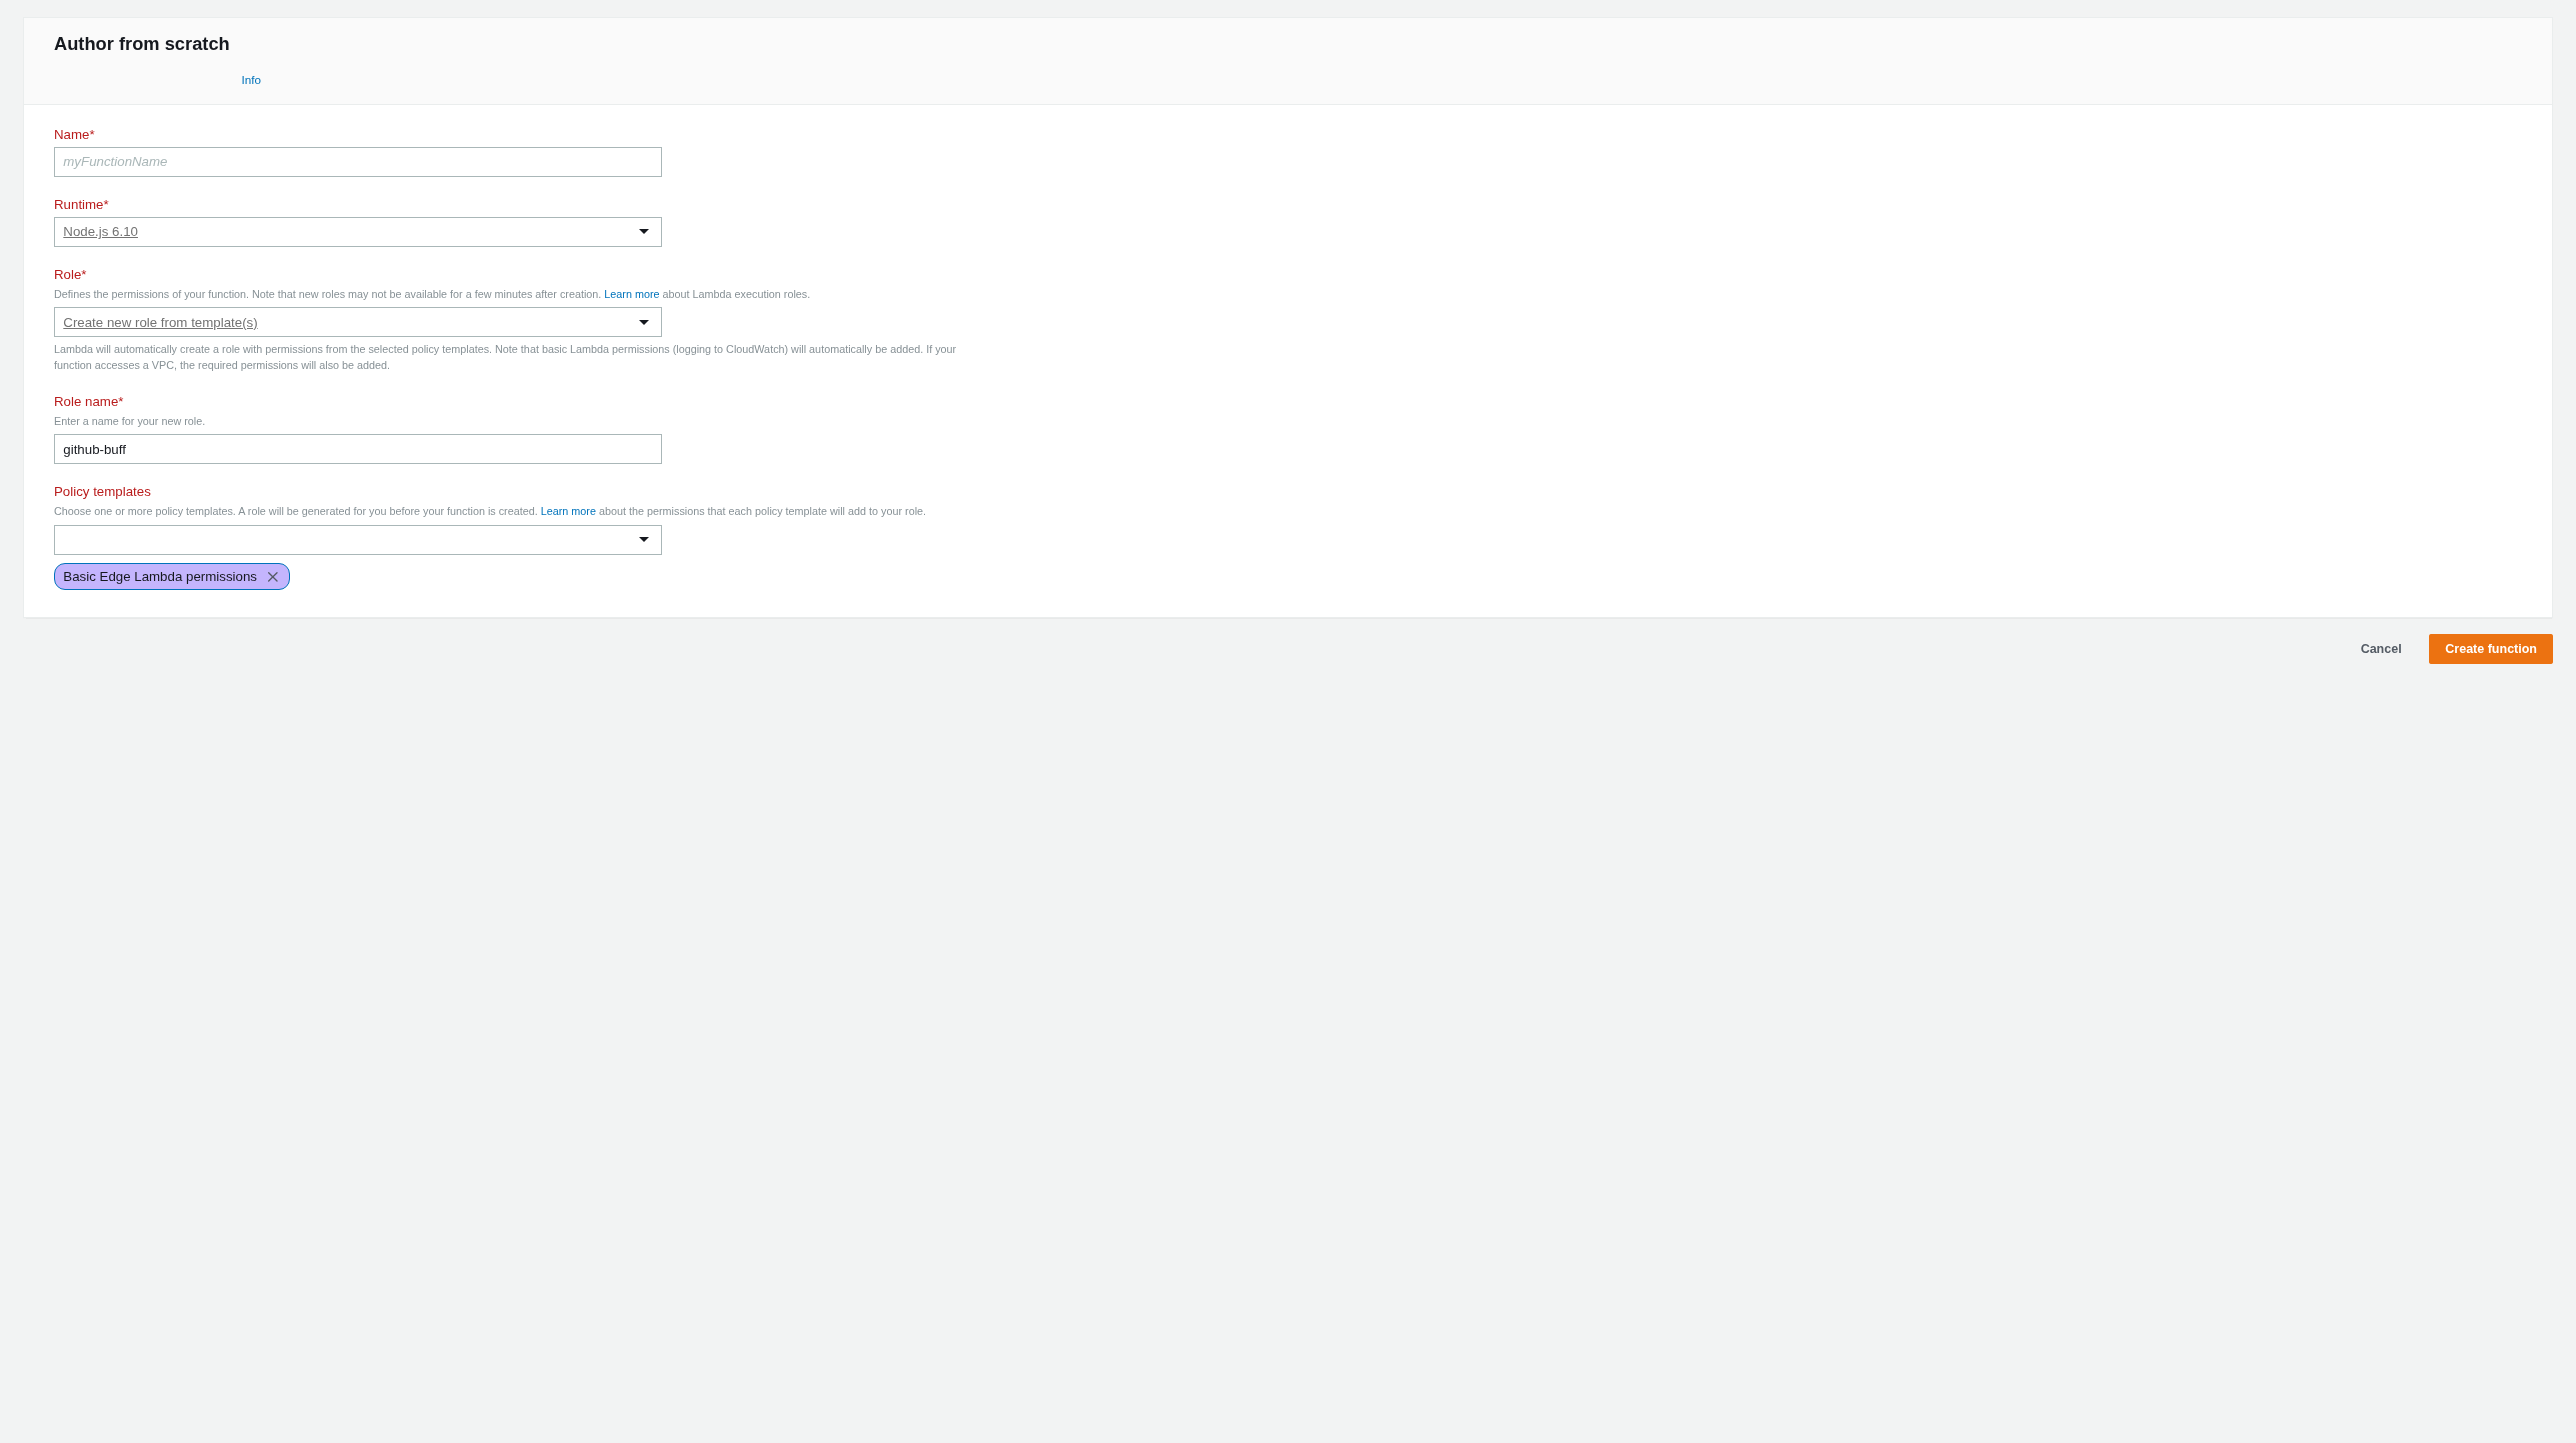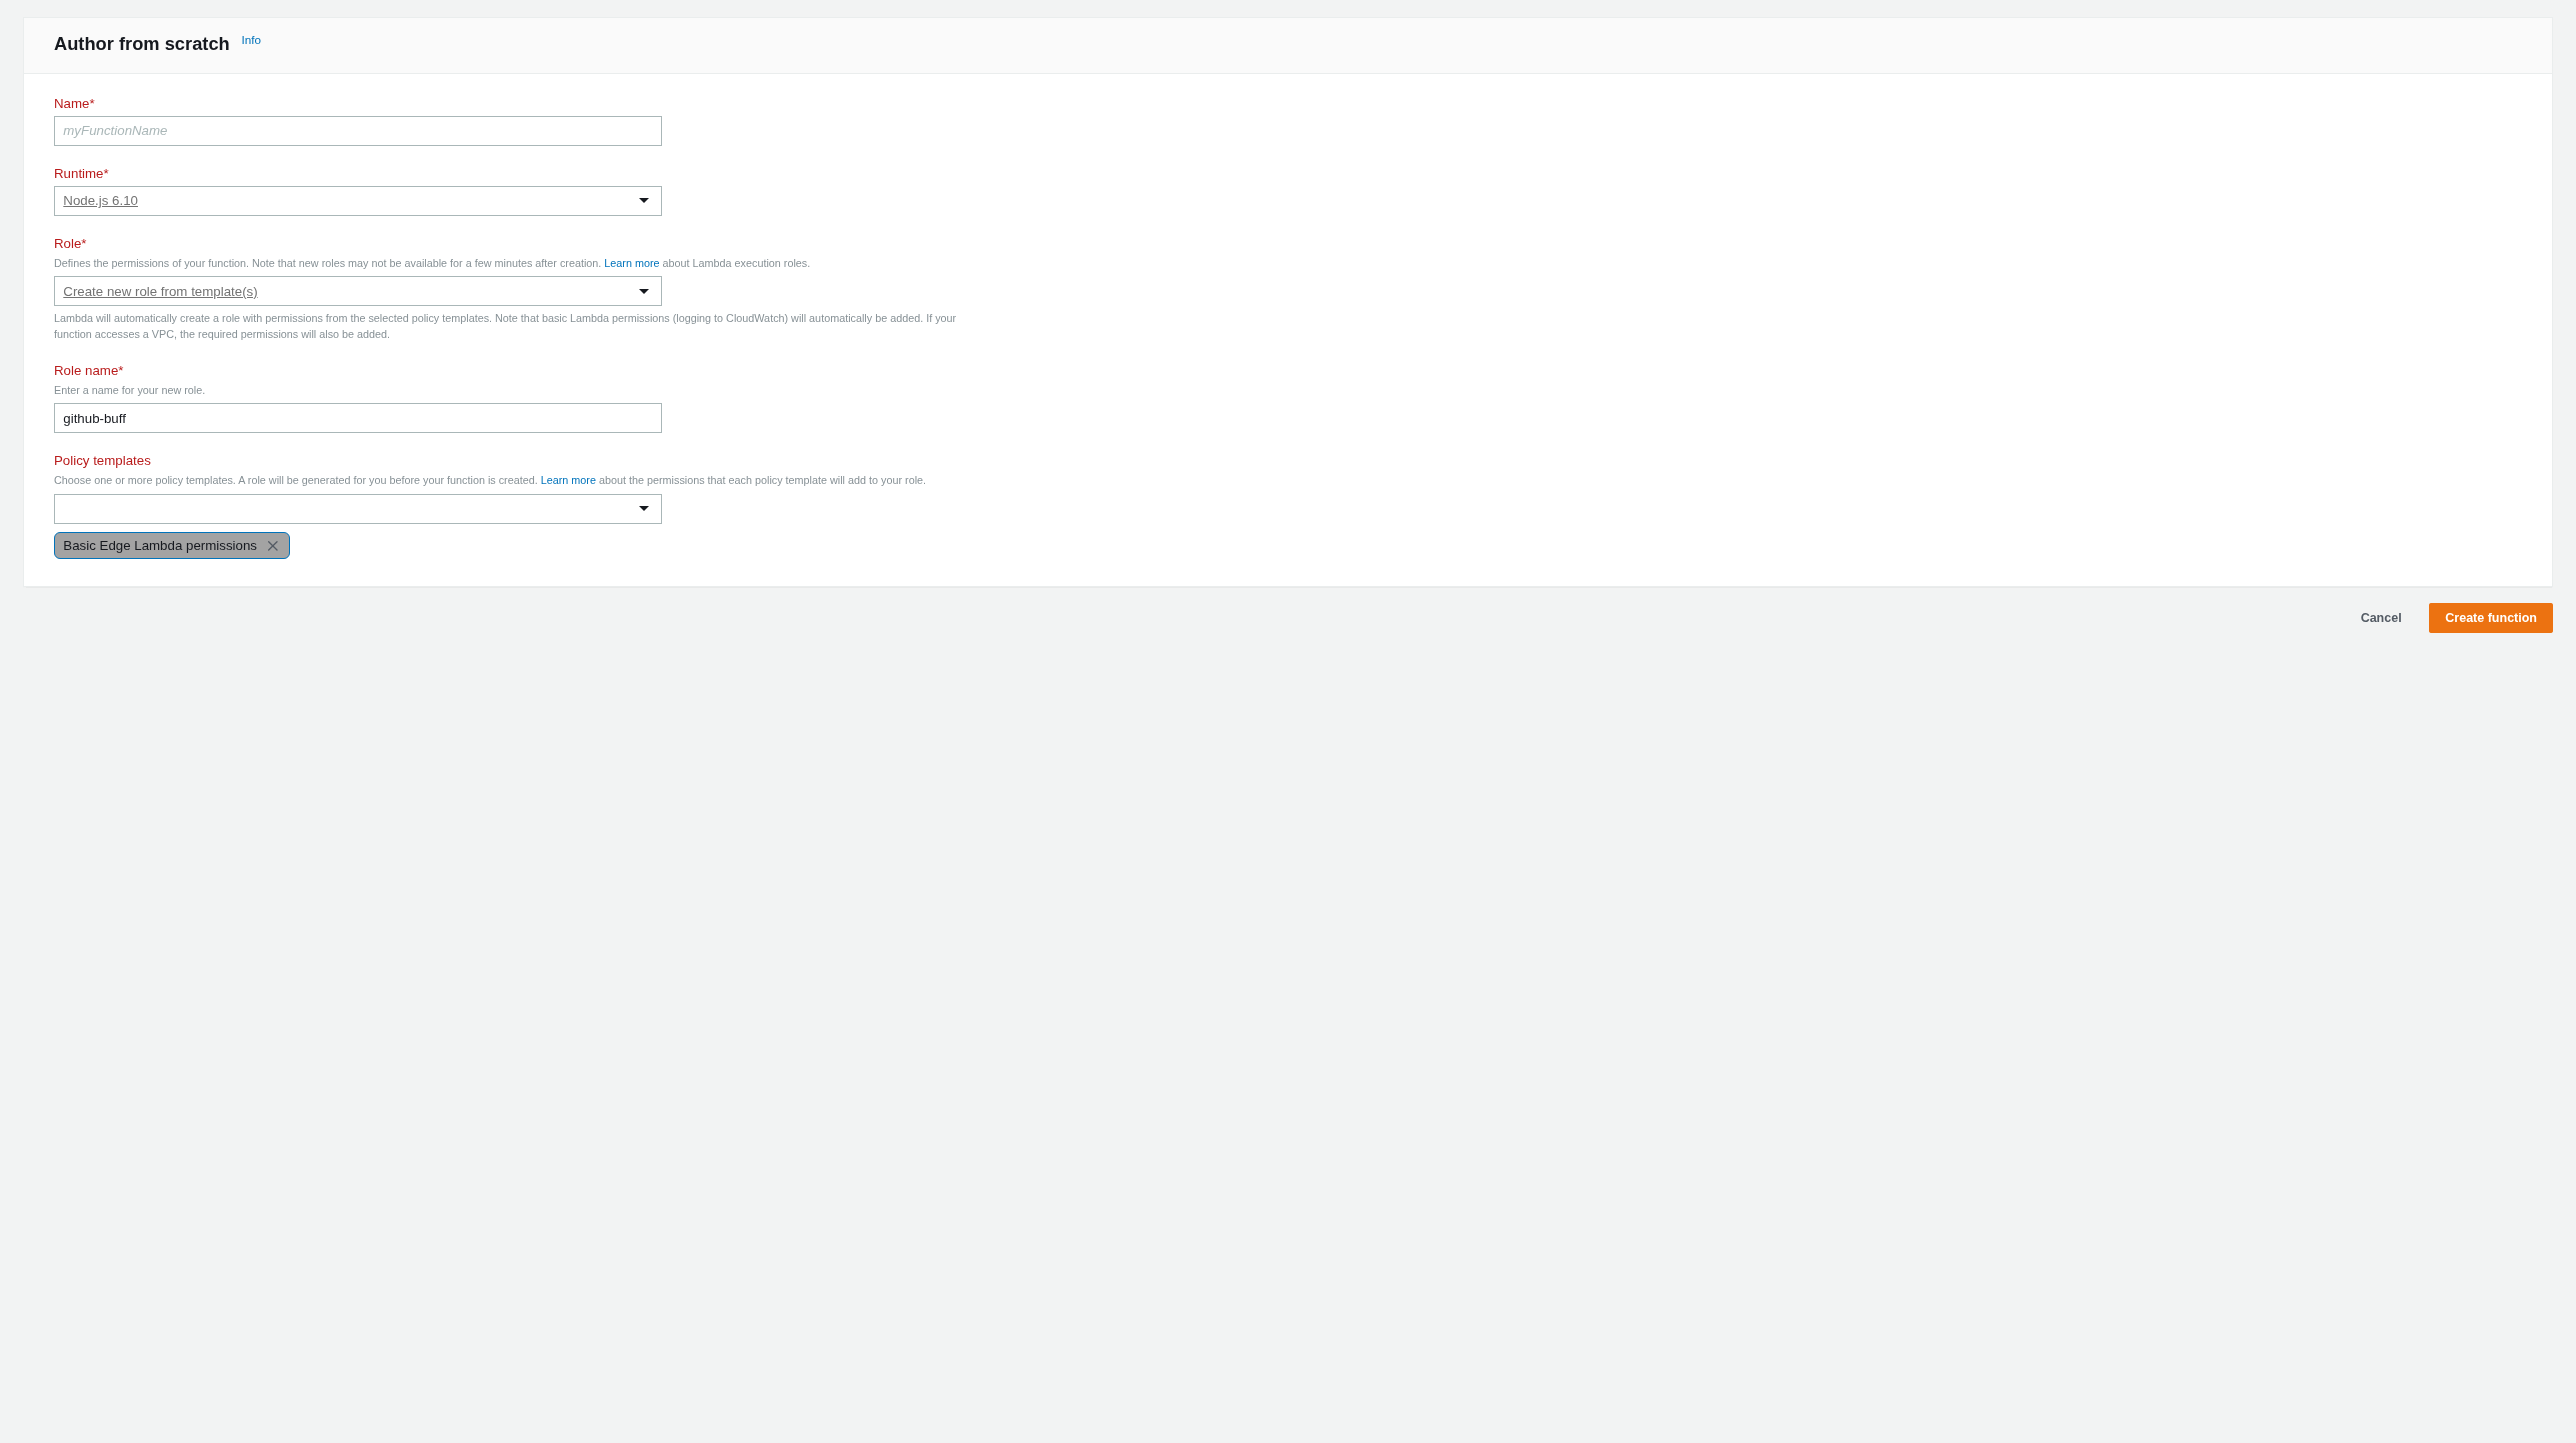--- a/index.html
+++ b/index.html
@@ -27,20 +27,21 @@
       font-size: 18.3px;
       font-weight: 700;
       color: #16191f;
     }
     .info-link {
       color: #0073bb;
       font-size: 11.7px;
       font-weight: 400;
       text-decoration: none;
       cursor: pointer;
+      margin-top: 40px;
     }
     .panel-body {
       padding: 21.6px 30px 6.7px 30px;
     }
     .field-group { margin-bottom: 20px; }
     .field-label {
       display: block;
       font-size: 13.3px;
       color: #b91c1c;
       font-weight: 400;
@@ -86,26 +87,26 @@
       border-left: 5px solid transparent;
       border-right: 5px solid transparent;
       border-top: 5.8px solid #16191f;
       margin-right: 3.3px;
     }
     .tag-chip {
       display: inline-flex;
       align-items: center;
       gap: 8.3px;
       border: 0.8px solid #0073bb;
-      background: #a3a3a3;
+      background: #c4b5fd;
       color: #16191f;
       font-size: 13.3px;
       padding: 5px 8.3px;
       margin-top: 8.3px;
-      border-radius: 6px;
+      border-radius: 11px;
     }
     .tag-chip .close-x {
       width: 15px; height: 15px;
       display: inline-flex; align-items: center; justify-content: center;
       cursor: pointer;
       color: #545b64;
     }
     .footer-actions {
       display: flex;
       justify-content: flex-end;

